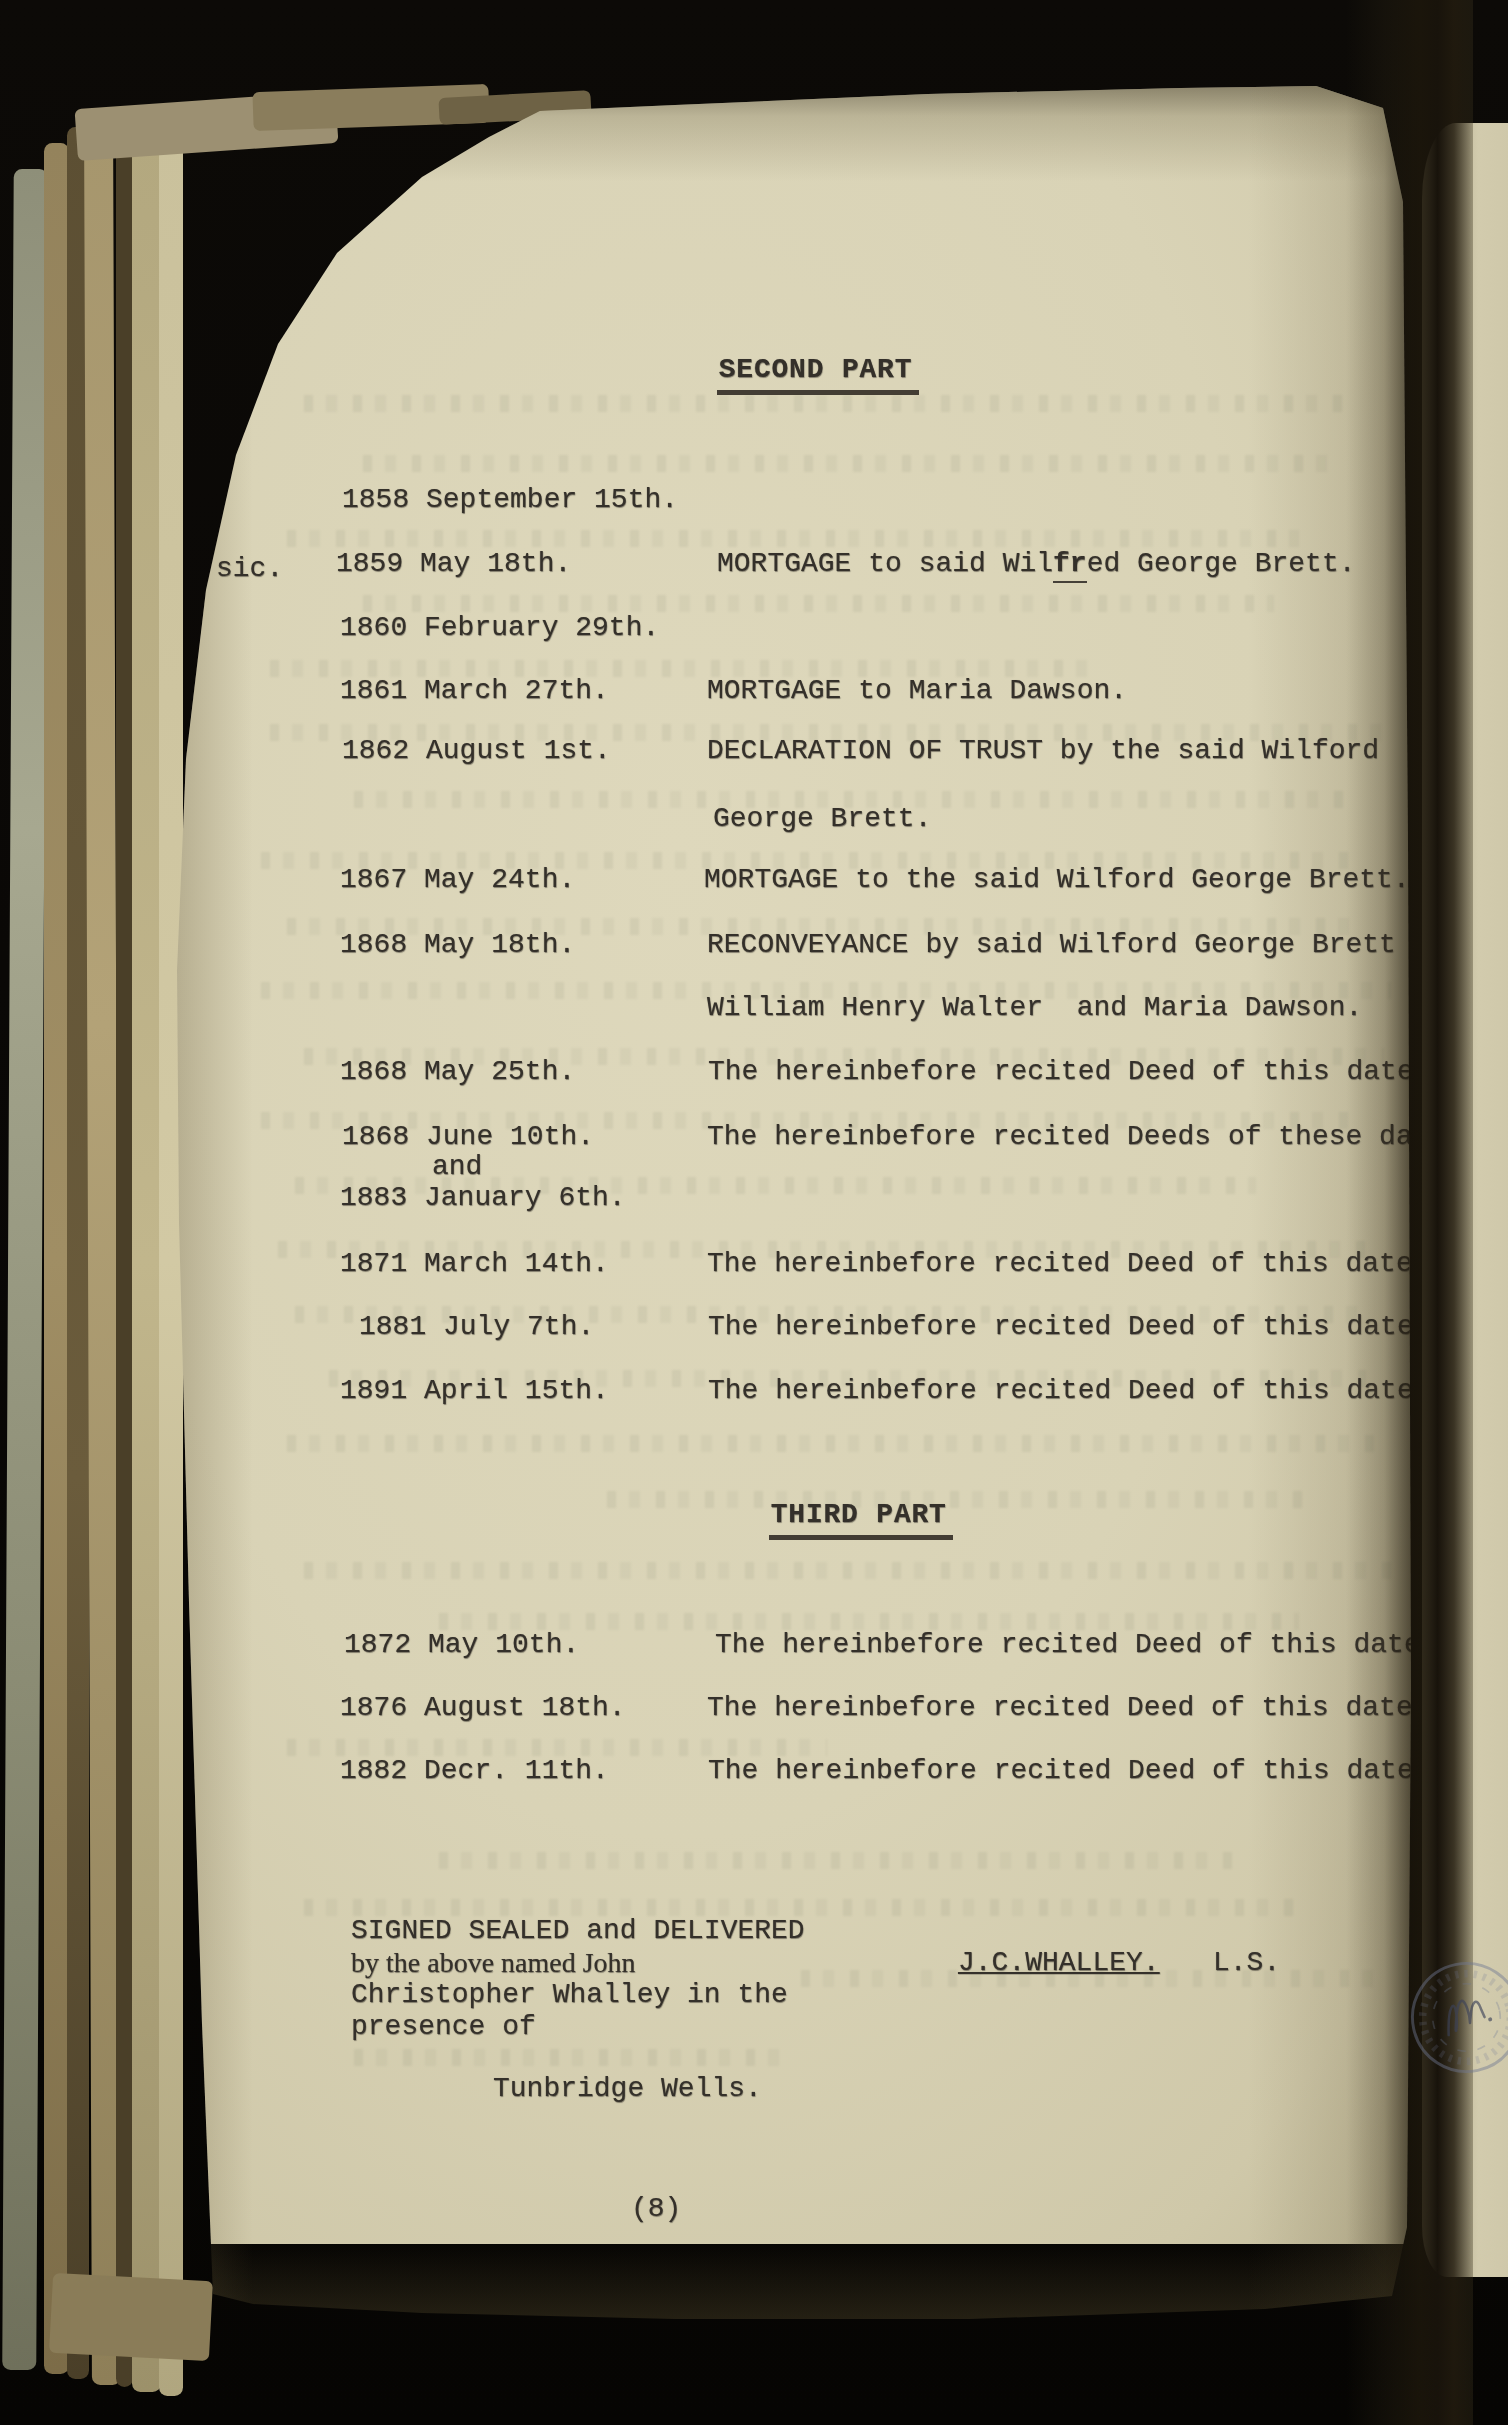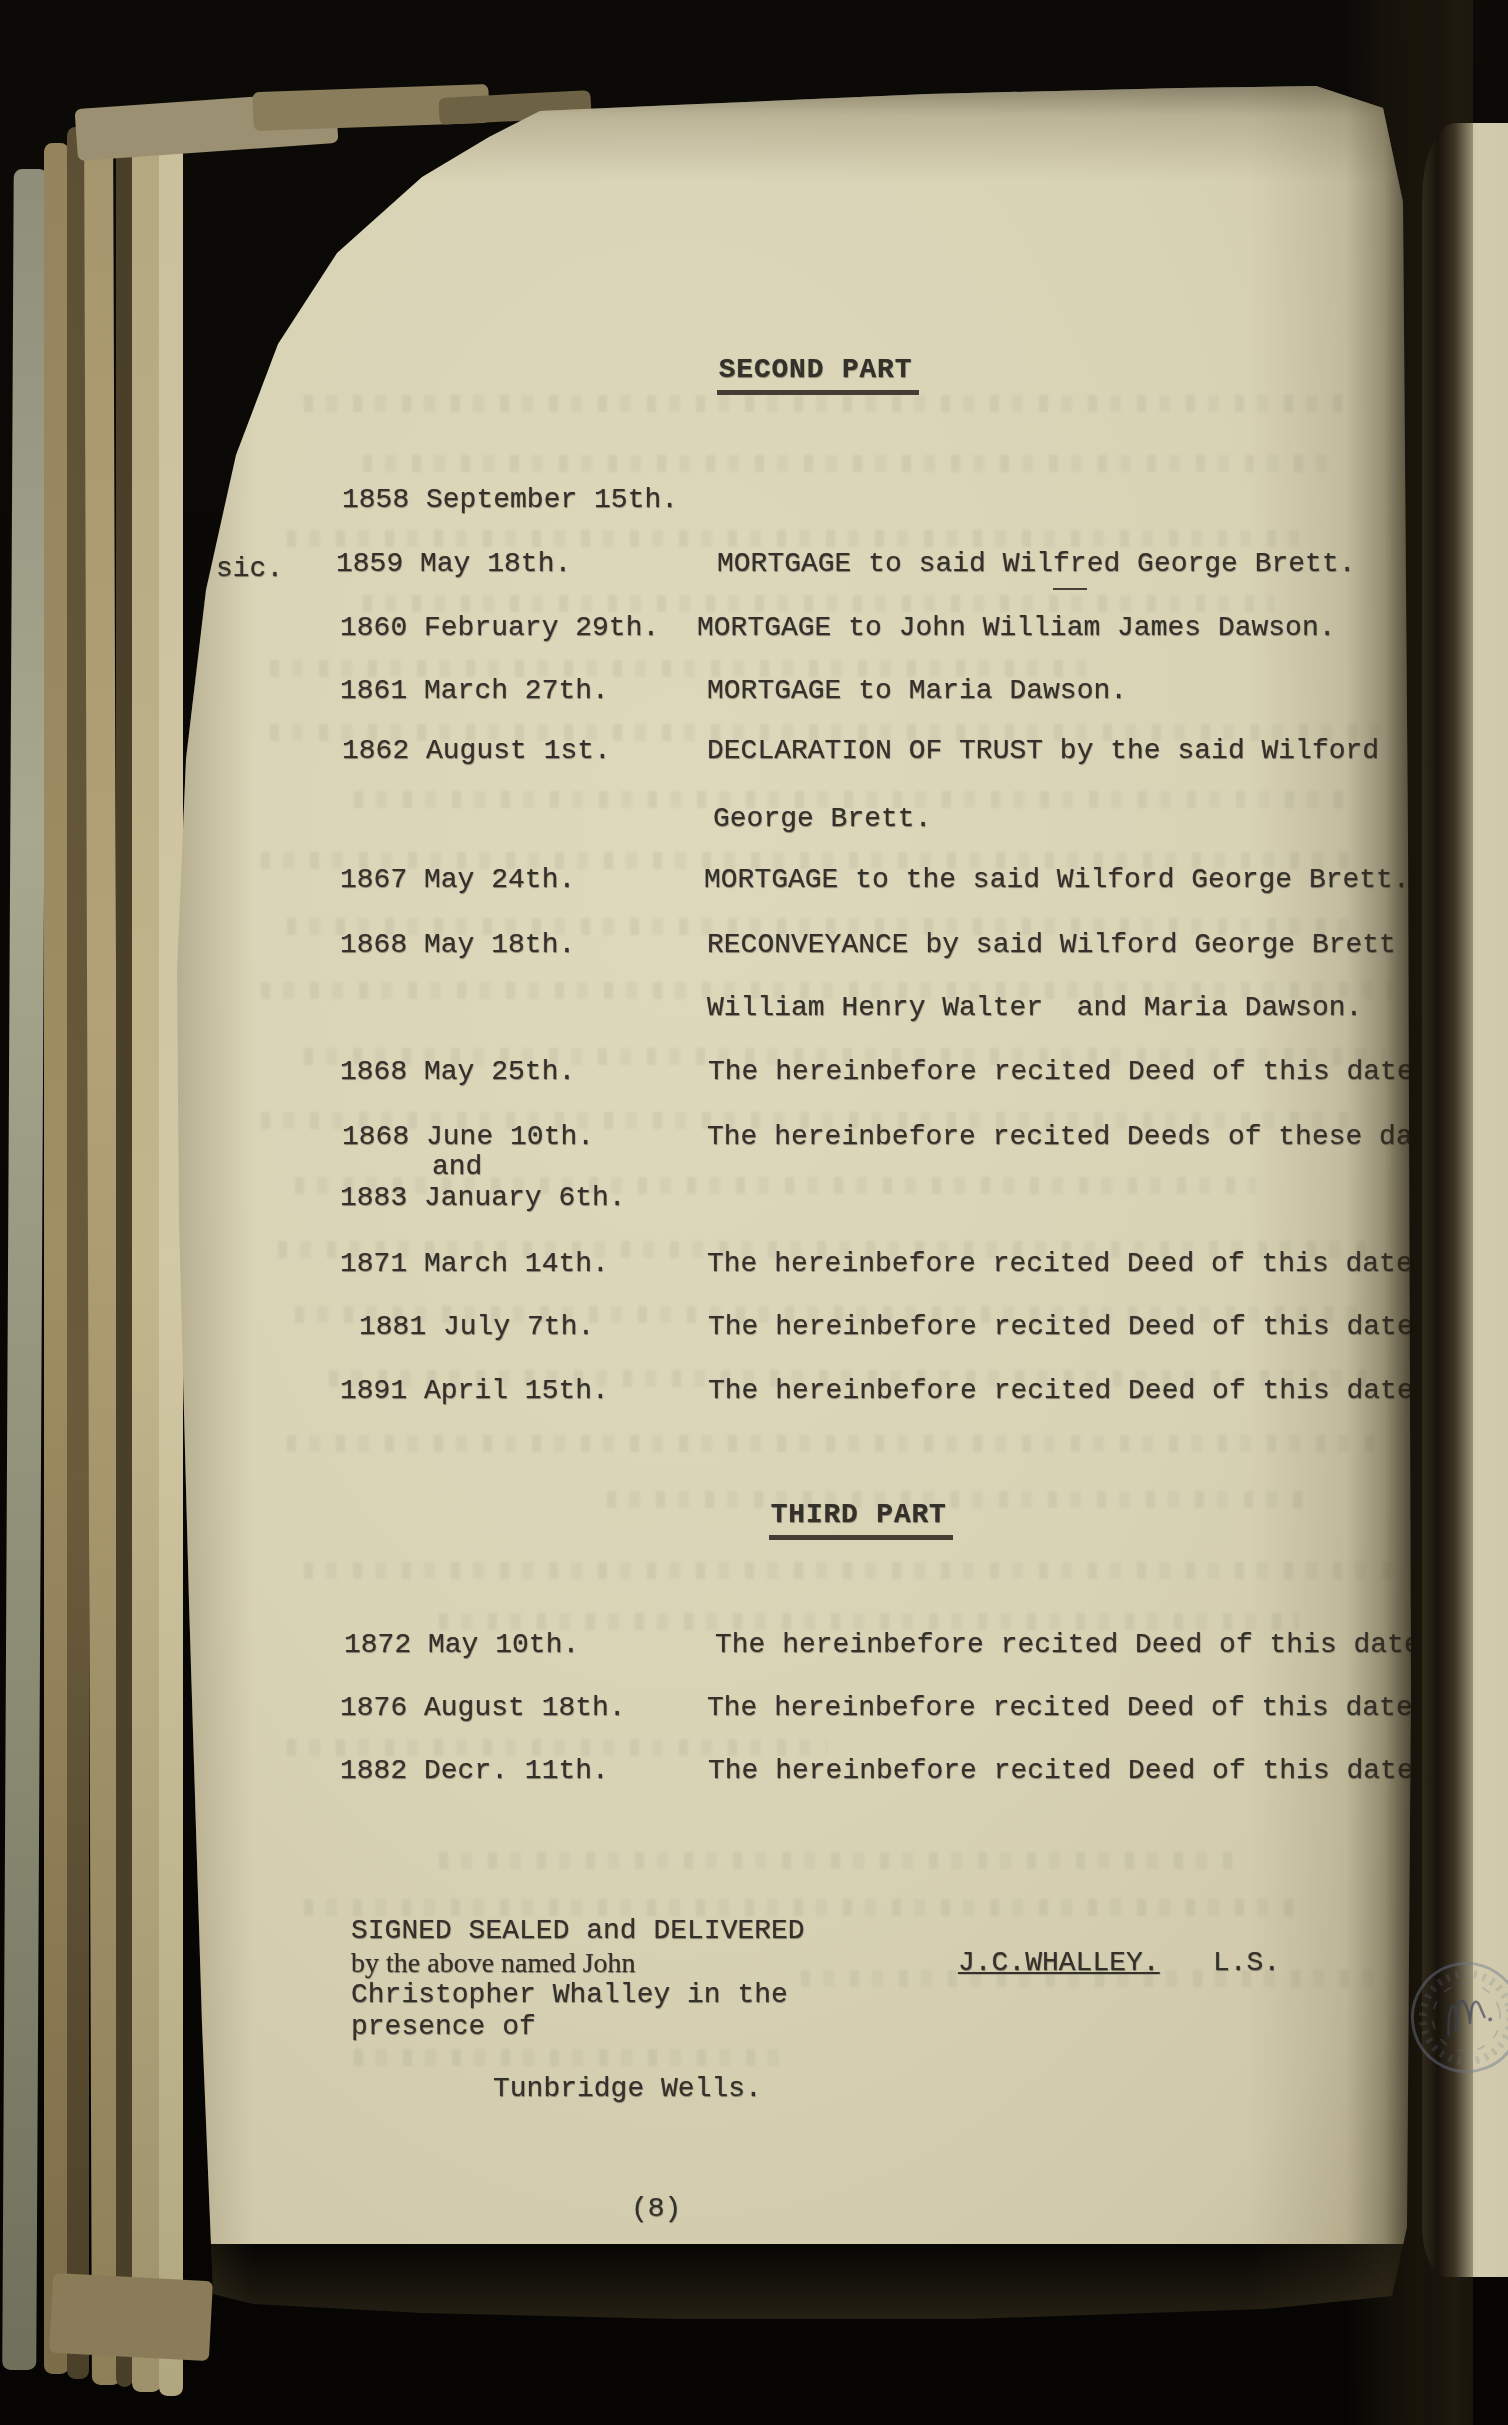--- a/index.html
+++ b/index.html
@@ -31,21 +31,21 @@
 
   .ghost{position:absolute;height:17px;opacity:.5;filter:blur(1.1px);pointer-events:none;
     background:repeating-linear-gradient(90deg,rgba(104,110,90,.20) 0 9.3px,rgba(104,110,90,0) 9.3px 22px,
       rgba(104,110,90,.13) 22px 33px,rgba(104,110,90,0) 33px 49px);}
 
   
   .t{position:absolute;font-size:28px;line-height:32px;color:#34302a;white-space:pre;
      text-shadow:0.5px 0.5px 0.8px rgba(52,48,42,.5), -0.3px 0 0.7px rgba(52,48,42,.3);}
   .heading{font-weight:bold;letter-spacing:0.8px;border-bottom:5px solid rgba(45,40,33,.88);
      padding:0 6.7px 4.2px 1.7px;}
-  .u{border-bottom:2.5px solid rgba(52,48,42,.9);padding-bottom:9px;}
+  .u{border-bottom:2.5px solid rgba(52,48,42,.9);padding-bottom:2px;font-weight:bold;}
 
   
   #page-right{position:absolute;left:1422px;top:123px;width:87px;height:2154px;z-index:3;
     background:linear-gradient(90deg,#847b5f 0%,#b9b294 30%,#d2cbad 65%,#cfc8aa 100%);
     border-radius:34px 0 0 25px / 76px 0 0 51px;}
   #gutter{position:absolute;left:1346px;top:0;width:127px;height:2426px;z-index:4;pointer-events:none;
     background:linear-gradient(90deg,rgba(50,42,24,0) 0%,rgba(50,42,24,.25) 30%,rgba(30,24,12,.8) 58%,
       #18130b 72%,rgba(35,28,15,.85) 85%,rgba(60,52,30,.35) 100%);}
 
   
@@ -105,21 +105,20 @@
 
     <span class="t heading" style="left:717px;top:354px;">SECOND PART</span>
 
     <span class="t" style="left:342px;top:484px;">1858 September 15th.</span>
 
     <span class="t" style="left:216px;top:553px;">sic.</span>
     <span class="t" style="left:336px;top:548px;">1859 May 18th.</span>
     <span class="t" style="left:717px;top:548px;"><span>MORTGAGE to said Wil</span><span class="u">fr</span><span>ed George Brett.</span></span>
 
     <span class="t" style="left:340px;top:612px;">1860 February 29th.</span>
-    <span class="t" style="left:697px;top:612px;">MORTGAGE to John William James Dawson.</span>
 
     <span class="t" style="left:340px;top:675px;">1861 March 27th.</span>
     <span class="t" style="left:707px;top:675px;">MORTGAGE to Maria Dawson.</span>
 
     <span class="t" style="left:342px;top:735px;">1862 August 1st.</span>
     <span class="t" style="left:707px;top:735px;">DECLARATION OF TRUST by the said Wilford</span>
     <span class="t" style="left:713px;top:803px;">George Brett.</span>
 
     <span class="t" style="left:340px;top:864px;">1867 May 24th.</span>
     <span class="t" style="left:704px;top:864px;">MORTGAGE to the said Wilford George Brett.</span>

